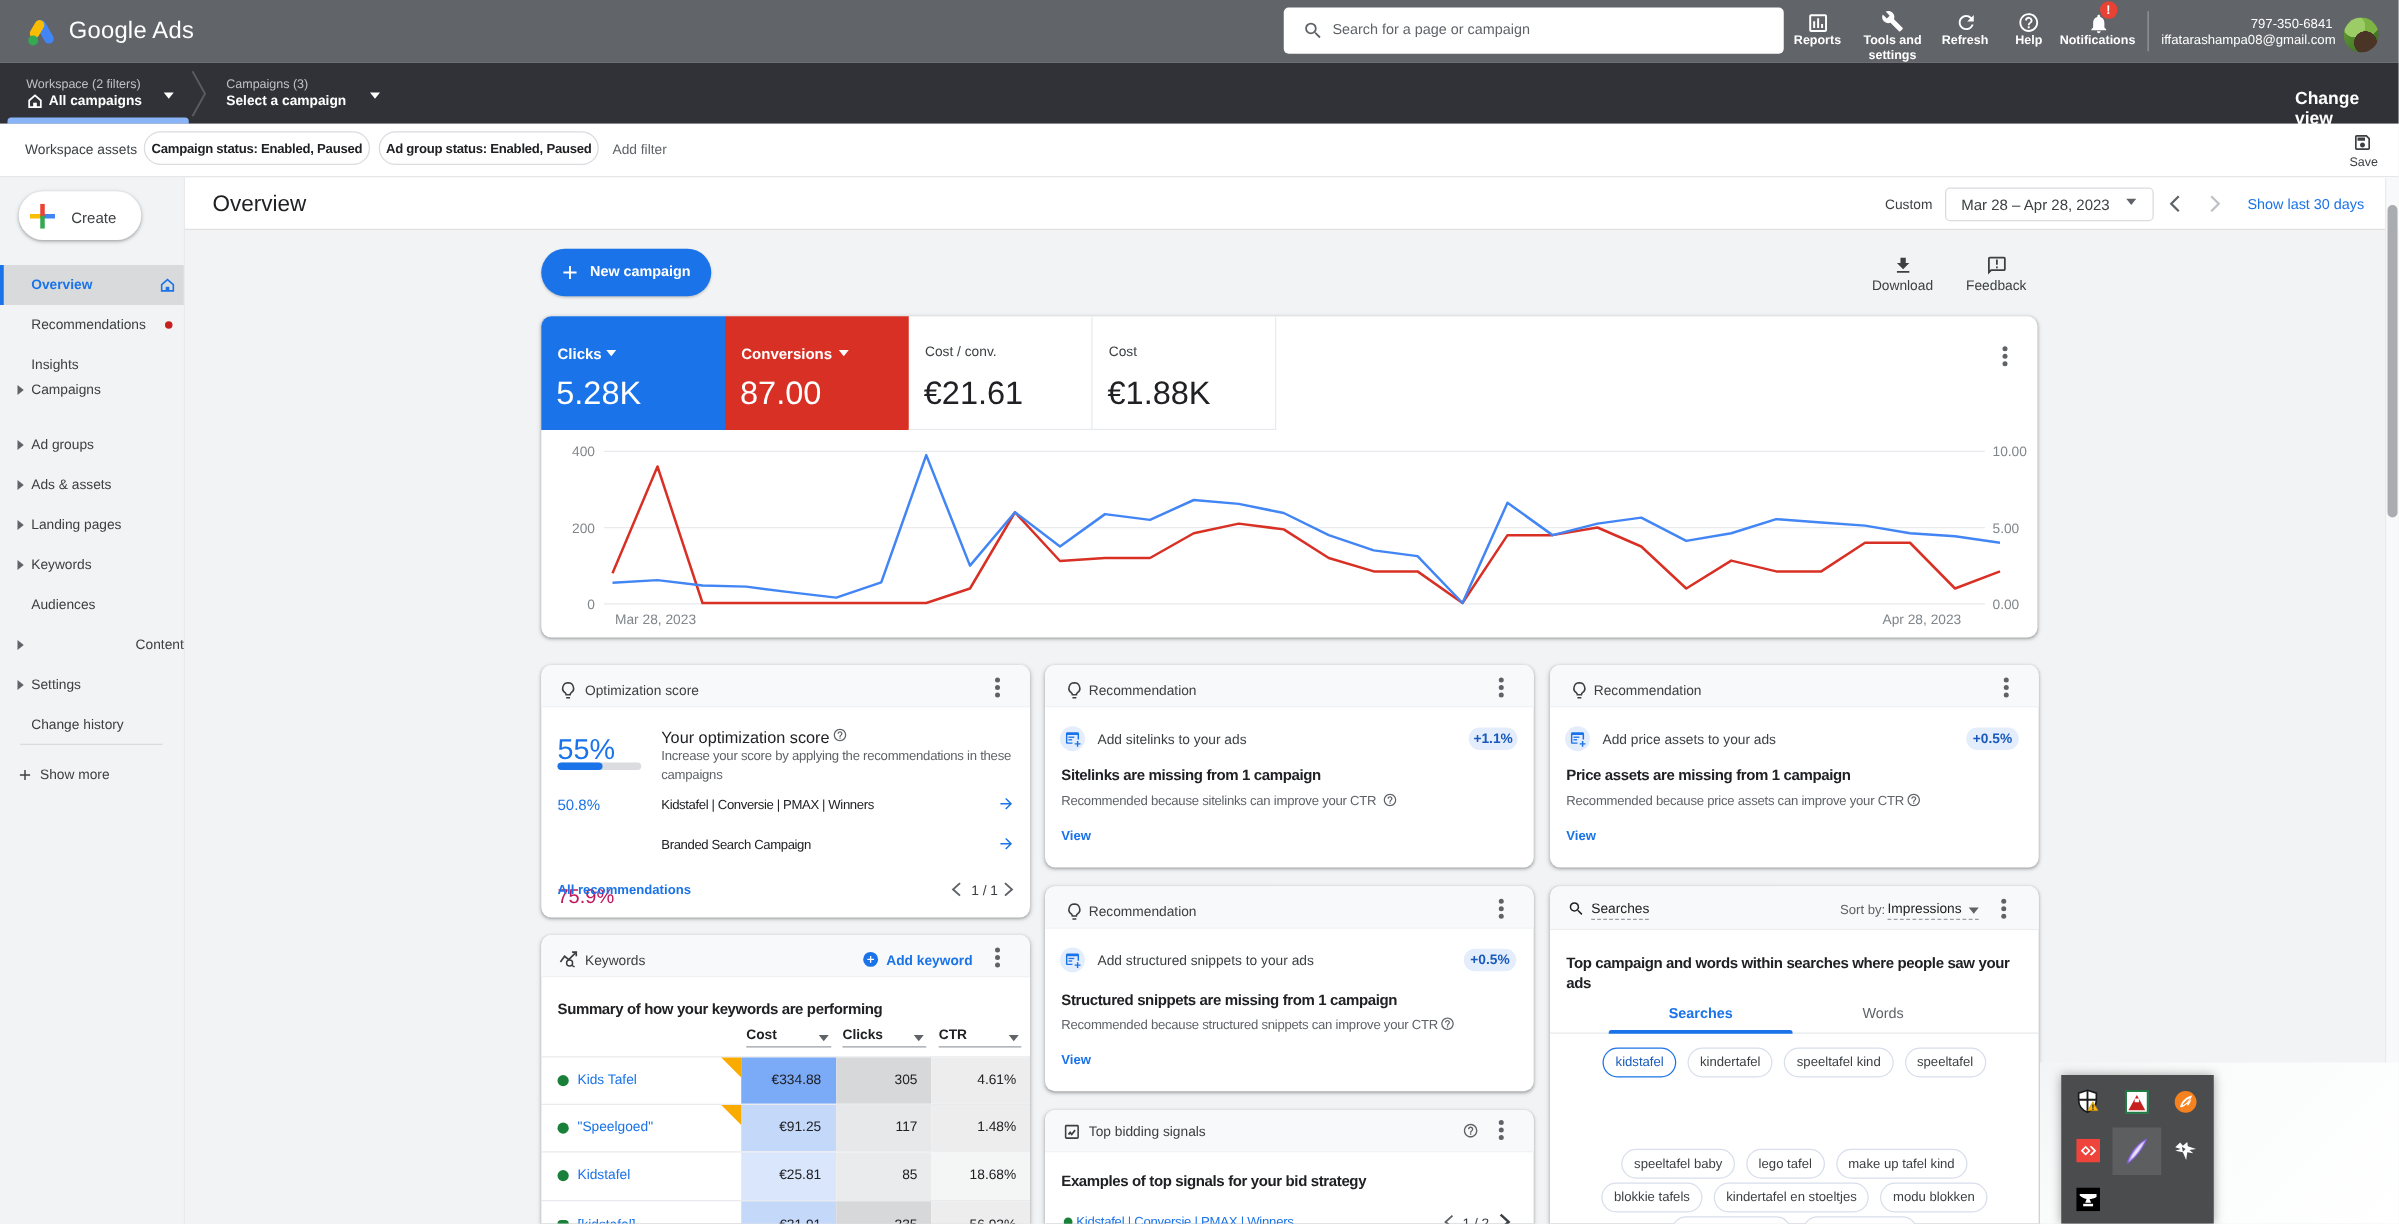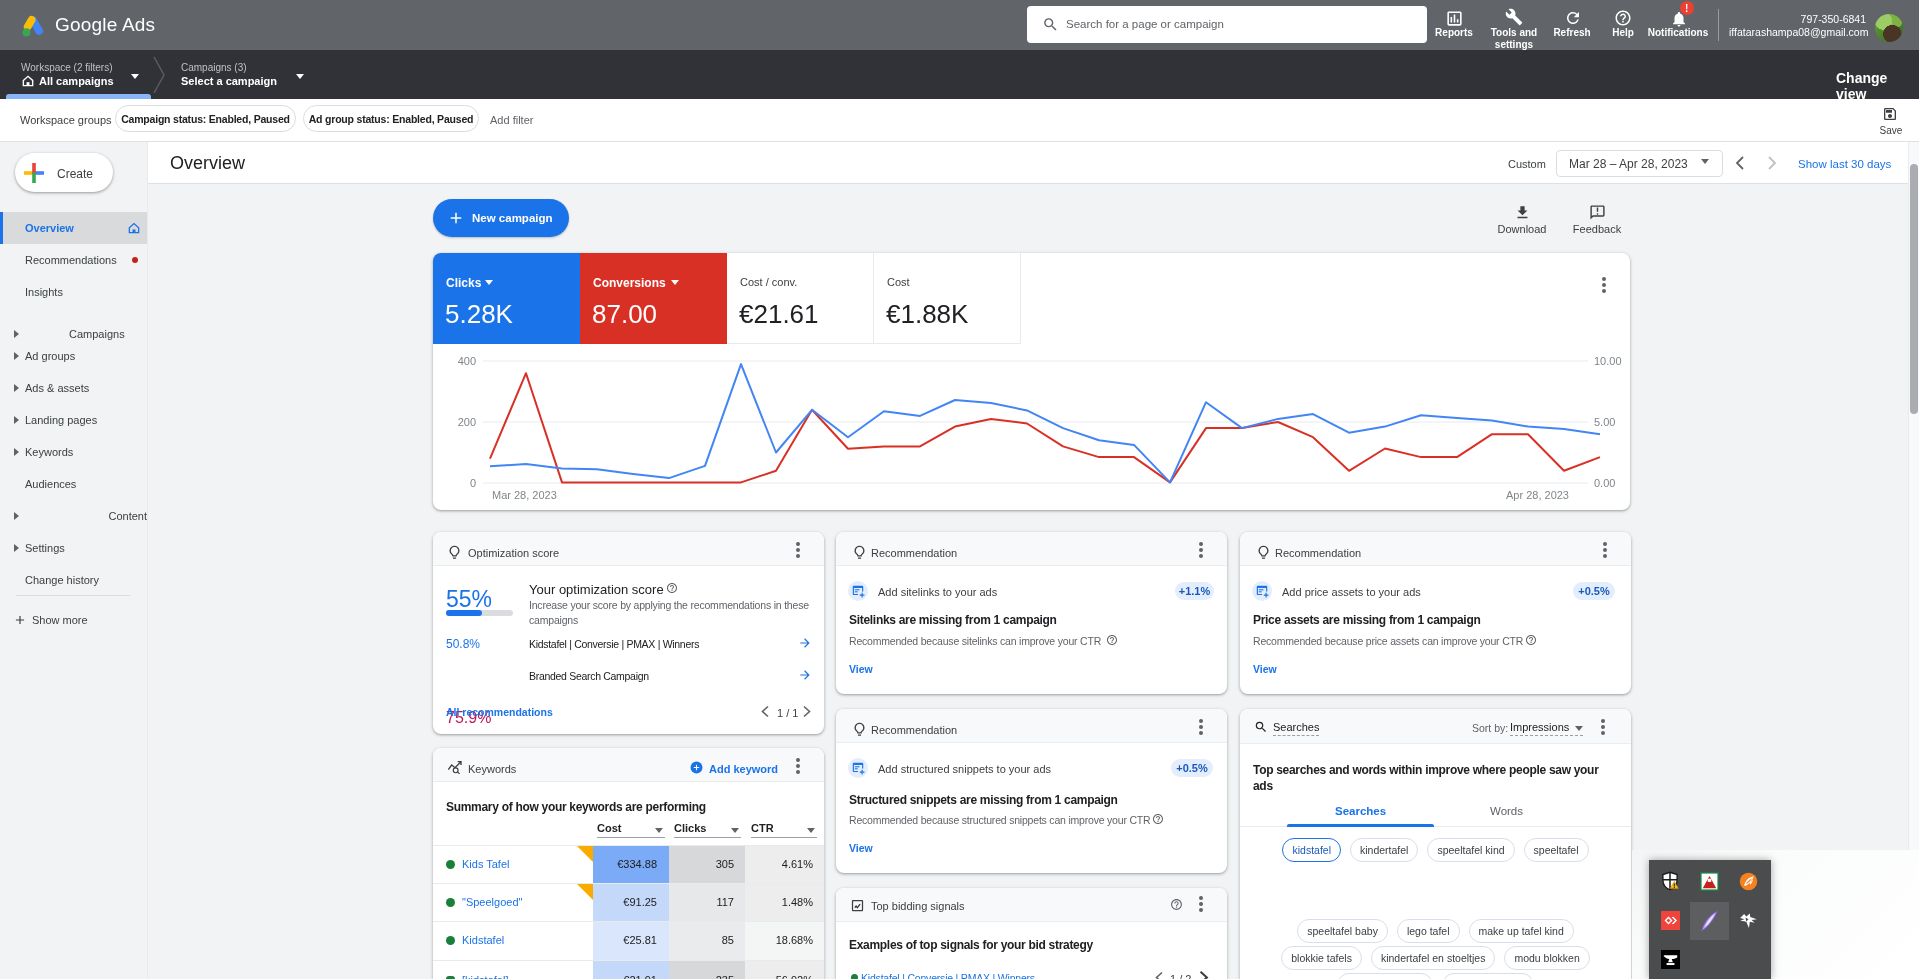--- a/index.html
+++ b/index.html
@@ -87,21 +87,21 @@
         <path d="M2 2 L12 20 L2 38" stroke="#5a5c60" stroke-width="1.5" fill="none"></path>
       </svg>
   <div class="abs" style="left:181px;top:12px;font-size:10px;color:#bdc1c6;">Campaigns (3)</div>
   <div class="abs" style="left:181px;top:25px;font-size:11px;font-weight:bold;color:#fff;">Select a campaign</div>
   <div class="caret abs" style="left:296px;top:24px;border-top-color:#fff;"></div>
   <div class="abs" style="left:1836px;top:20px;font-size:14px;font-weight:bold;color:#fff;">Change view</div>
   <div class="abs" style="left:6px;top:44px;width:145px;height:5px;background:#8ab4f8;border-radius:3px 3px 0 0;"></div>
 </div>
 
 <div id="filterbar">
-  <div class="abs" style="left:20px;top:15px;font-size:11px;color:#3c4043;">Workspace groups</div>
+  <div class="abs" style="left:20px;top:15px;font-size:11px;color:#3c4043;">Workspace assets</div>
   <div class="pill" style="left:115px;top:6px;width:181px;height:27px;">Campaign status: Enabled, Paused</div>
   <div class="pill" style="left:303px;top:6px;width:176px;height:27px;">Ad group status: Enabled, Paused</div>
   <div class="abs" style="left:490px;top:15px;font-size:11px;color:#5f6368;">Add filter</div>
   <svg class="abs" style="left:1882px;top:7px" width="16" height="16" viewBox="0 0 24 24">
         <path fill="#3c4043" d="M17 3H5c-1.11 0-2 .9-2 2v14c0 1.1.89 2 2 2h14c1.1 0 2-.9 2-2V7l-4-4zm2 16H5V5h11.17L19 7.83V19zm-7-7c-1.66 0-3 1.34-3 3s1.34 3 3 3 3-1.34 3-3-1.34-3-3-3zM6 6h9v4H6z"></path>
       </svg>
   <div class="abs" style="left:1876px;top:26px;width:30px;font-size:10px;color:#3c4043;text-align:center;">Save</div>
 </div>
 
 <div id="sidebar">
@@ -121,21 +121,21 @@
           <rect x="9.5" y="14.5" width="5" height="5.5" fill="#1a73e8"></rect>
         </svg>
   </div>
   <div class="menu-item" style="top:102px;">
         <div class="txt">Recommendations</div>
         <div class="abs" style="left:132px;top:13px;width:6px;height:6px;border-radius:50%;background:#c5221f;"></div>
       </div>
   <div class="menu-item" style="top:134px;">
         <div class="txt">Insights</div>
       </div>
-  <div class="menu-item" style="top:176px;padding-left:44px;">
+  <div class="menu-item" style="top:154px;">
         <div class="arr"></div>
         <div class="txt">Campaigns</div>
       </div>
   <div class="menu-item" style="top:198px;">
         <div class="arr"></div>
         <div class="txt">Ad groups</div>
       </div>
   <div class="menu-item" style="top:230px;">
         <div class="arr"></div>
         <div class="txt">Ads &amp; assets</div>
@@ -445,21 +445,21 @@
 
 <div class="card" style="left:1240px;top:709px;width:391px;height:270px;border-radius:8px 8px 0 0;">
   <div class="card-head" style="height:35px;"></div>
   <svg class="abs" style="left:14px;top:11px" width="14" height="14" viewBox="0 0 24 24">
         <path fill="#202124" d="M15.5 14h-.79l-.28-.27A6.47 6.47 0 0 0 16 9.5 6.5 6.5 0 1 0 9.5 16c1.61 0 3.09-.59 4.23-1.57l.27.28v.79l5 4.99L20.49 19l-4.99-5zm-6 0C7 14 5 12 5 9.5S7 5 9.5 5 14 7 14 9.5 12 14 9.5 14z"></path>
       </svg>
   <div class="abs" style="left:33px;top:12px;font-size:11px;color:#202124;border-bottom:1px dashed #9aa0a6;padding-bottom:2px;">Searches</div>
   <div class="abs" style="left:232px;top:13px;font-size:10.5px;color:#5f6368;">Sort by:</div>
   <div class="abs" style="left:270px;top:12px;font-size:11px;color:#202124;border-bottom:1px dashed #9aa0a6;padding-bottom:2px;padding-right:14px;">Impressions<span class="caret" style="position:absolute;right:0;top:5px;"></span></div>
   <div class="dots3" style="left:361px;top:10px;"></div>
-  <div class="abs" style="left:13px;top:53px;width:356px;font-size:12px;font-weight:bold;letter-spacing:-0.3px;color:#202124;line-height:16px;">Top searches and words within improve where people saw your ads</div>
+  <div class="abs" style="left:13px;top:53px;width:356px;font-size:12px;font-weight:bold;letter-spacing:-0.3px;color:#202124;line-height:16px;">Top campaign and words within searches where people saw your ads</div>
   <div class="abs" style="left:0;top:117px;width:391px;height:1px;background:#e8eaed;"></div>
   <div class="abs" style="left:95px;top:96px;font-size:11.5px;font-weight:bold;color:#1a73e8;">Searches</div>
   <div class="abs" style="left:250px;top:96px;font-size:11.5px;color:#5f6368;">Words</div>
   <div class="abs" style="left:47px;top:115px;width:147px;height:3px;background:#1a73e8;border-radius:2px 2px 0 0;"></div>
   <div class="chiprow" style="top:129px;">
     <div class="chip" style="border-color:#1a73e8;color:#185abc;border-width:1.5px;">kidstafel</div>
     <div class="chip">kindertafel</div>
     <div class="chip">speeltafel kind</div>
     <div class="chip">speeltafel</div>
   </div>

